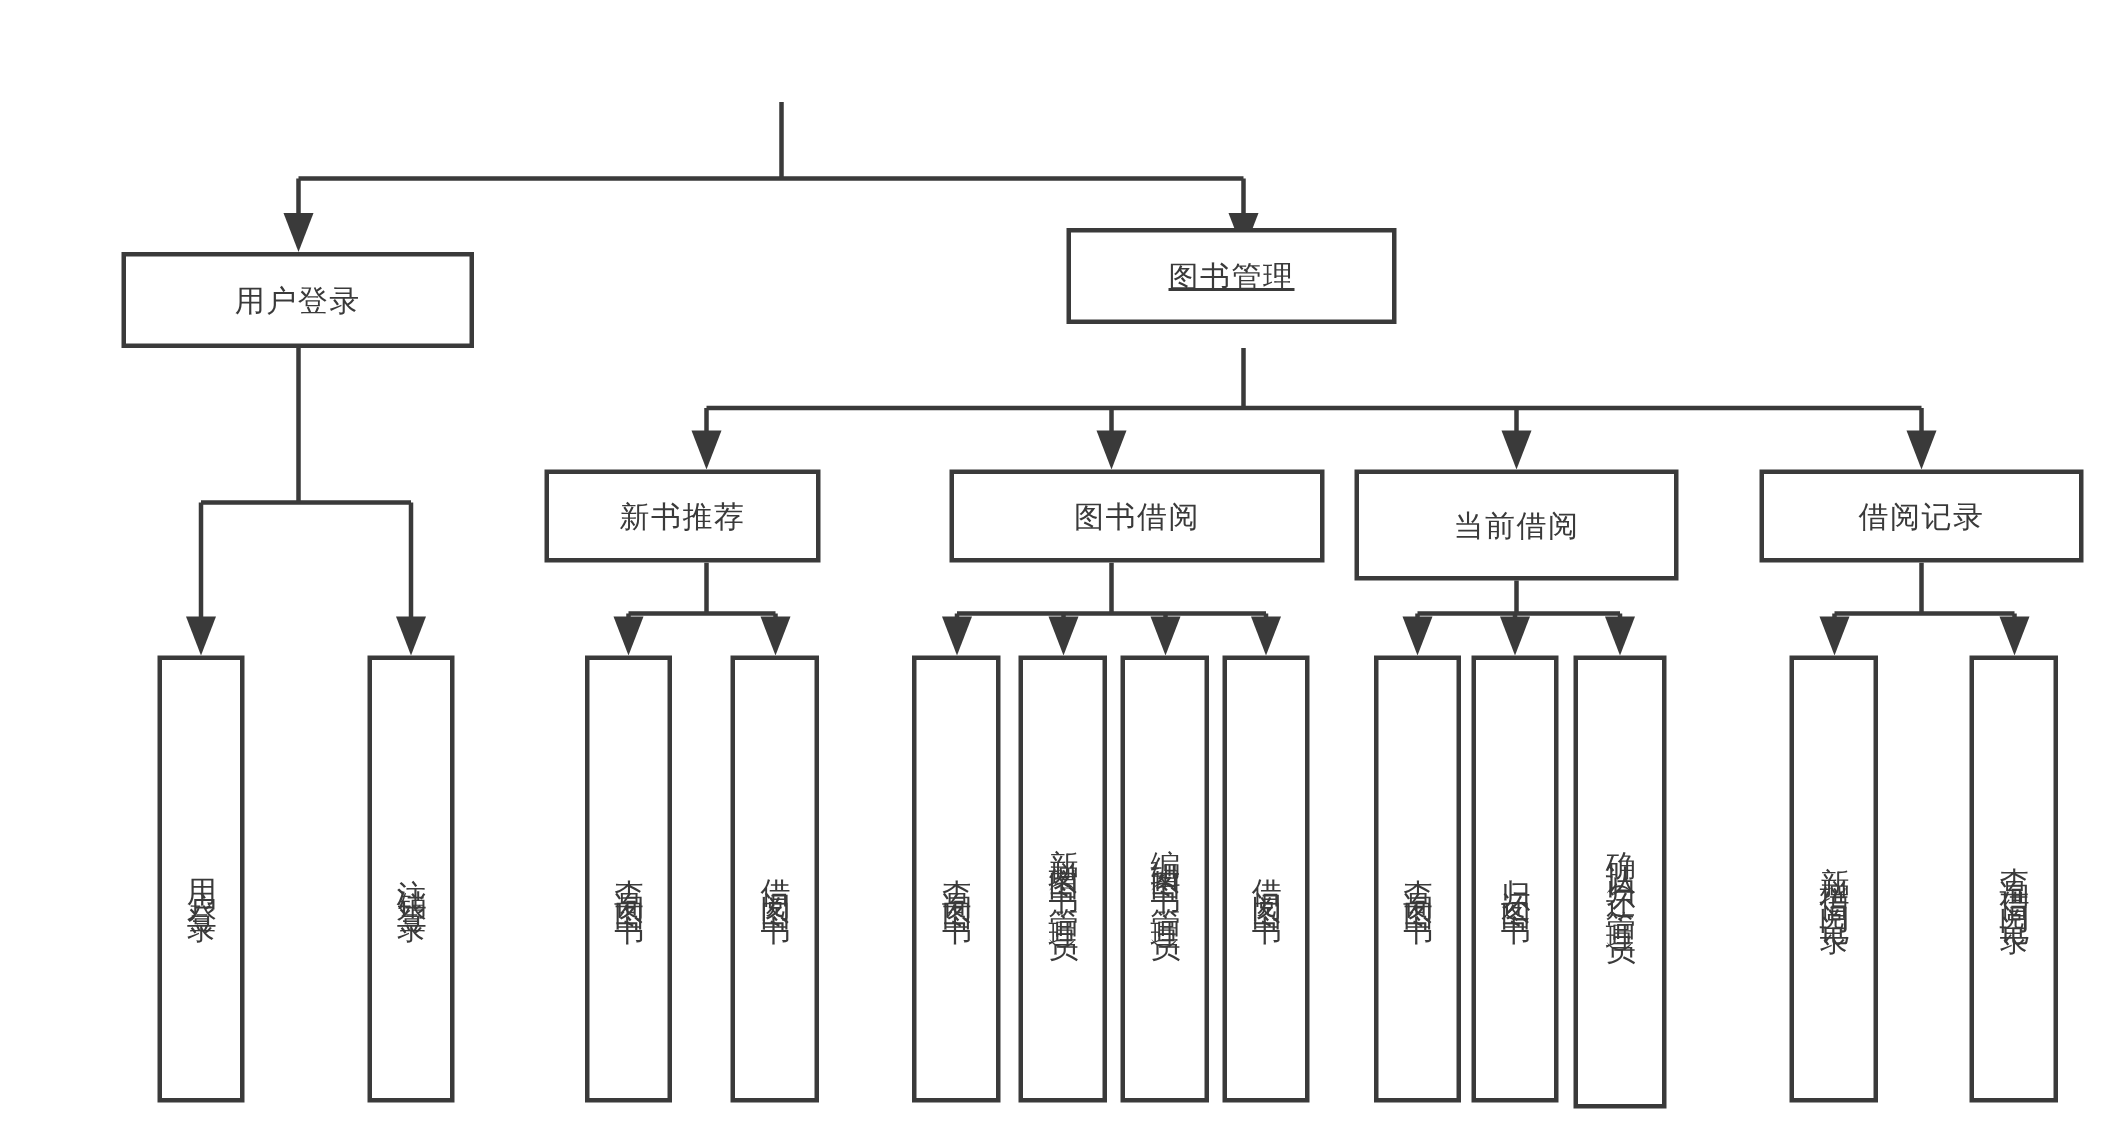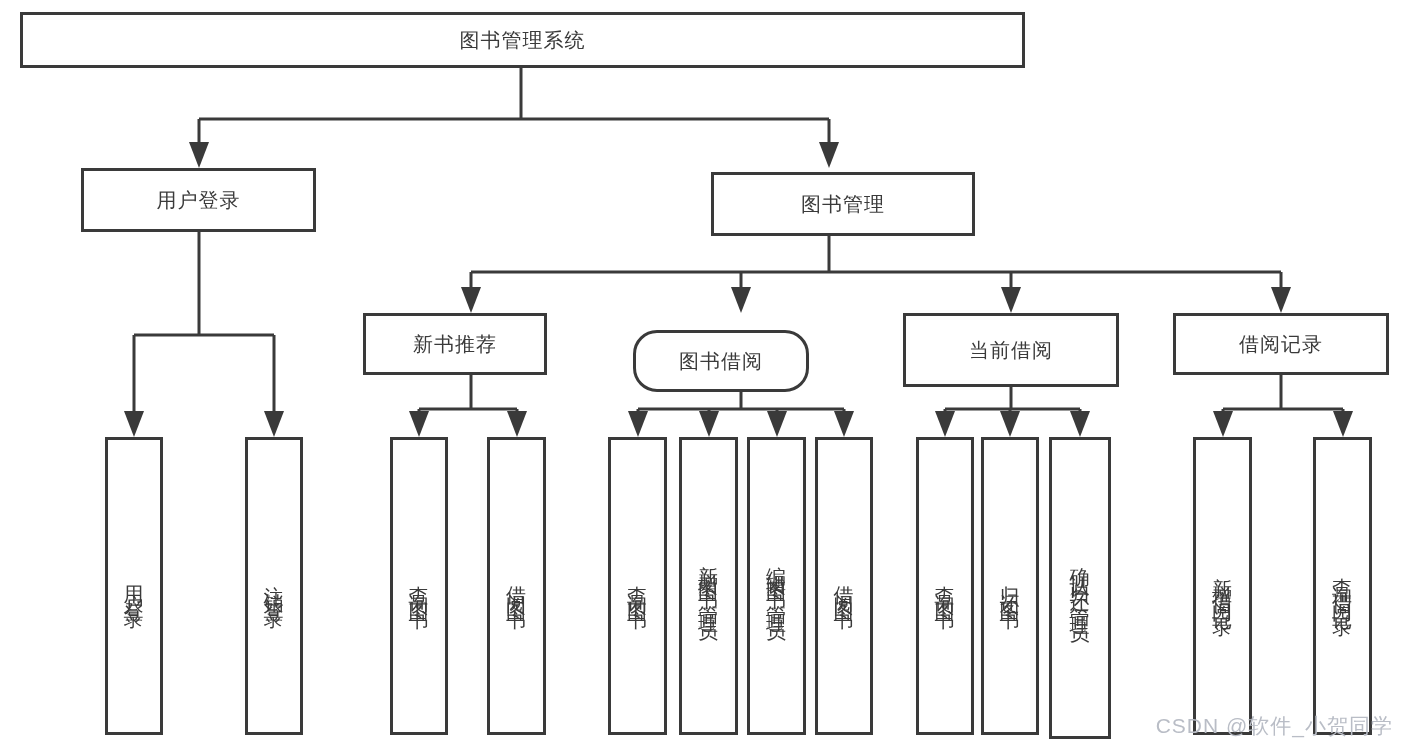--- a/index.html
+++ b/index.html
@@ -101,27 +101,26 @@
       <polygon points="767,411 787,411 777,437"></polygon>
       <polygon points="834,411 854,411 844,437"></polygon>
       <polygon points="935,411 955,411 945,437"></polygon>
       <polygon points="1000,411 1020,411 1010,437"></polygon>
       <polygon points="1070,411 1090,411 1080,437"></polygon>
       <polygon points="1213,411 1233,411 1223,437"></polygon>
       <polygon points="1333,411 1353,411 1343,437"></polygon>
     </g>
   </svg>
 
-  <div class="hbox" style="left:20px; top:12px; width:1005px; height:56px;">图书管理系统</div>
 
   <div class="hbox" style="left:81px; top:168px; width:235px; height:64px;">用户登录</div>
-  <div class="hbox" style="left:711px; top:172px; width:264px; height:64px;">图书管理</div>
+  <div class="hbox" style="left:711px; top:152px; width:220px; height:64px;text-decoration:underline;">图书管理</div>
 
   <div class="hbox" style="left:363px; top:313px; width:184px; height:62px;">新书推荐</div>
-  <div class="hbox" style="left:633px; top:330px; width:176px; height:62px;border-radius:24px;">图书借阅</div>
+  <div class="hbox" style="left:633px; top:313px; width:250px; height:62px;">图书借阅</div>
   <div class="hbox" style="left:903px; top:313px; width:216px; height:74px;">当前借阅</div>
   <div class="hbox" style="left:1173px; top:313px; width:216px; height:62px;">借阅记录</div>
 
   <div class="vbox" style="left:105px; top:437px; width:58px; height:298px;">
     <span class="vtext">用户登录</span>
   </div>
   <div class="vbox" style="left:245px; top:437px; width:58px; height:298px;">
     <span class="vtext">注销登录</span>
   </div>
 
@@ -155,15 +154,14 @@
     <span class="vtext">确认归还（管理员）</span>
   </div>
 
   <div class="vbox" style="left:1193px; top:437px; width:59px; height:298px;">
     <span class="vtext">新增借阅记录</span>
   </div>
   <div class="vbox" style="left:1313px; top:437px; width:59px; height:298px;">
     <span class="vtext">查询借阅记录</span>
   </div>
 
-  <div class="watermark">CSDN @软件_小贺同学</div>
 
 </div>
 
 </body></html>

